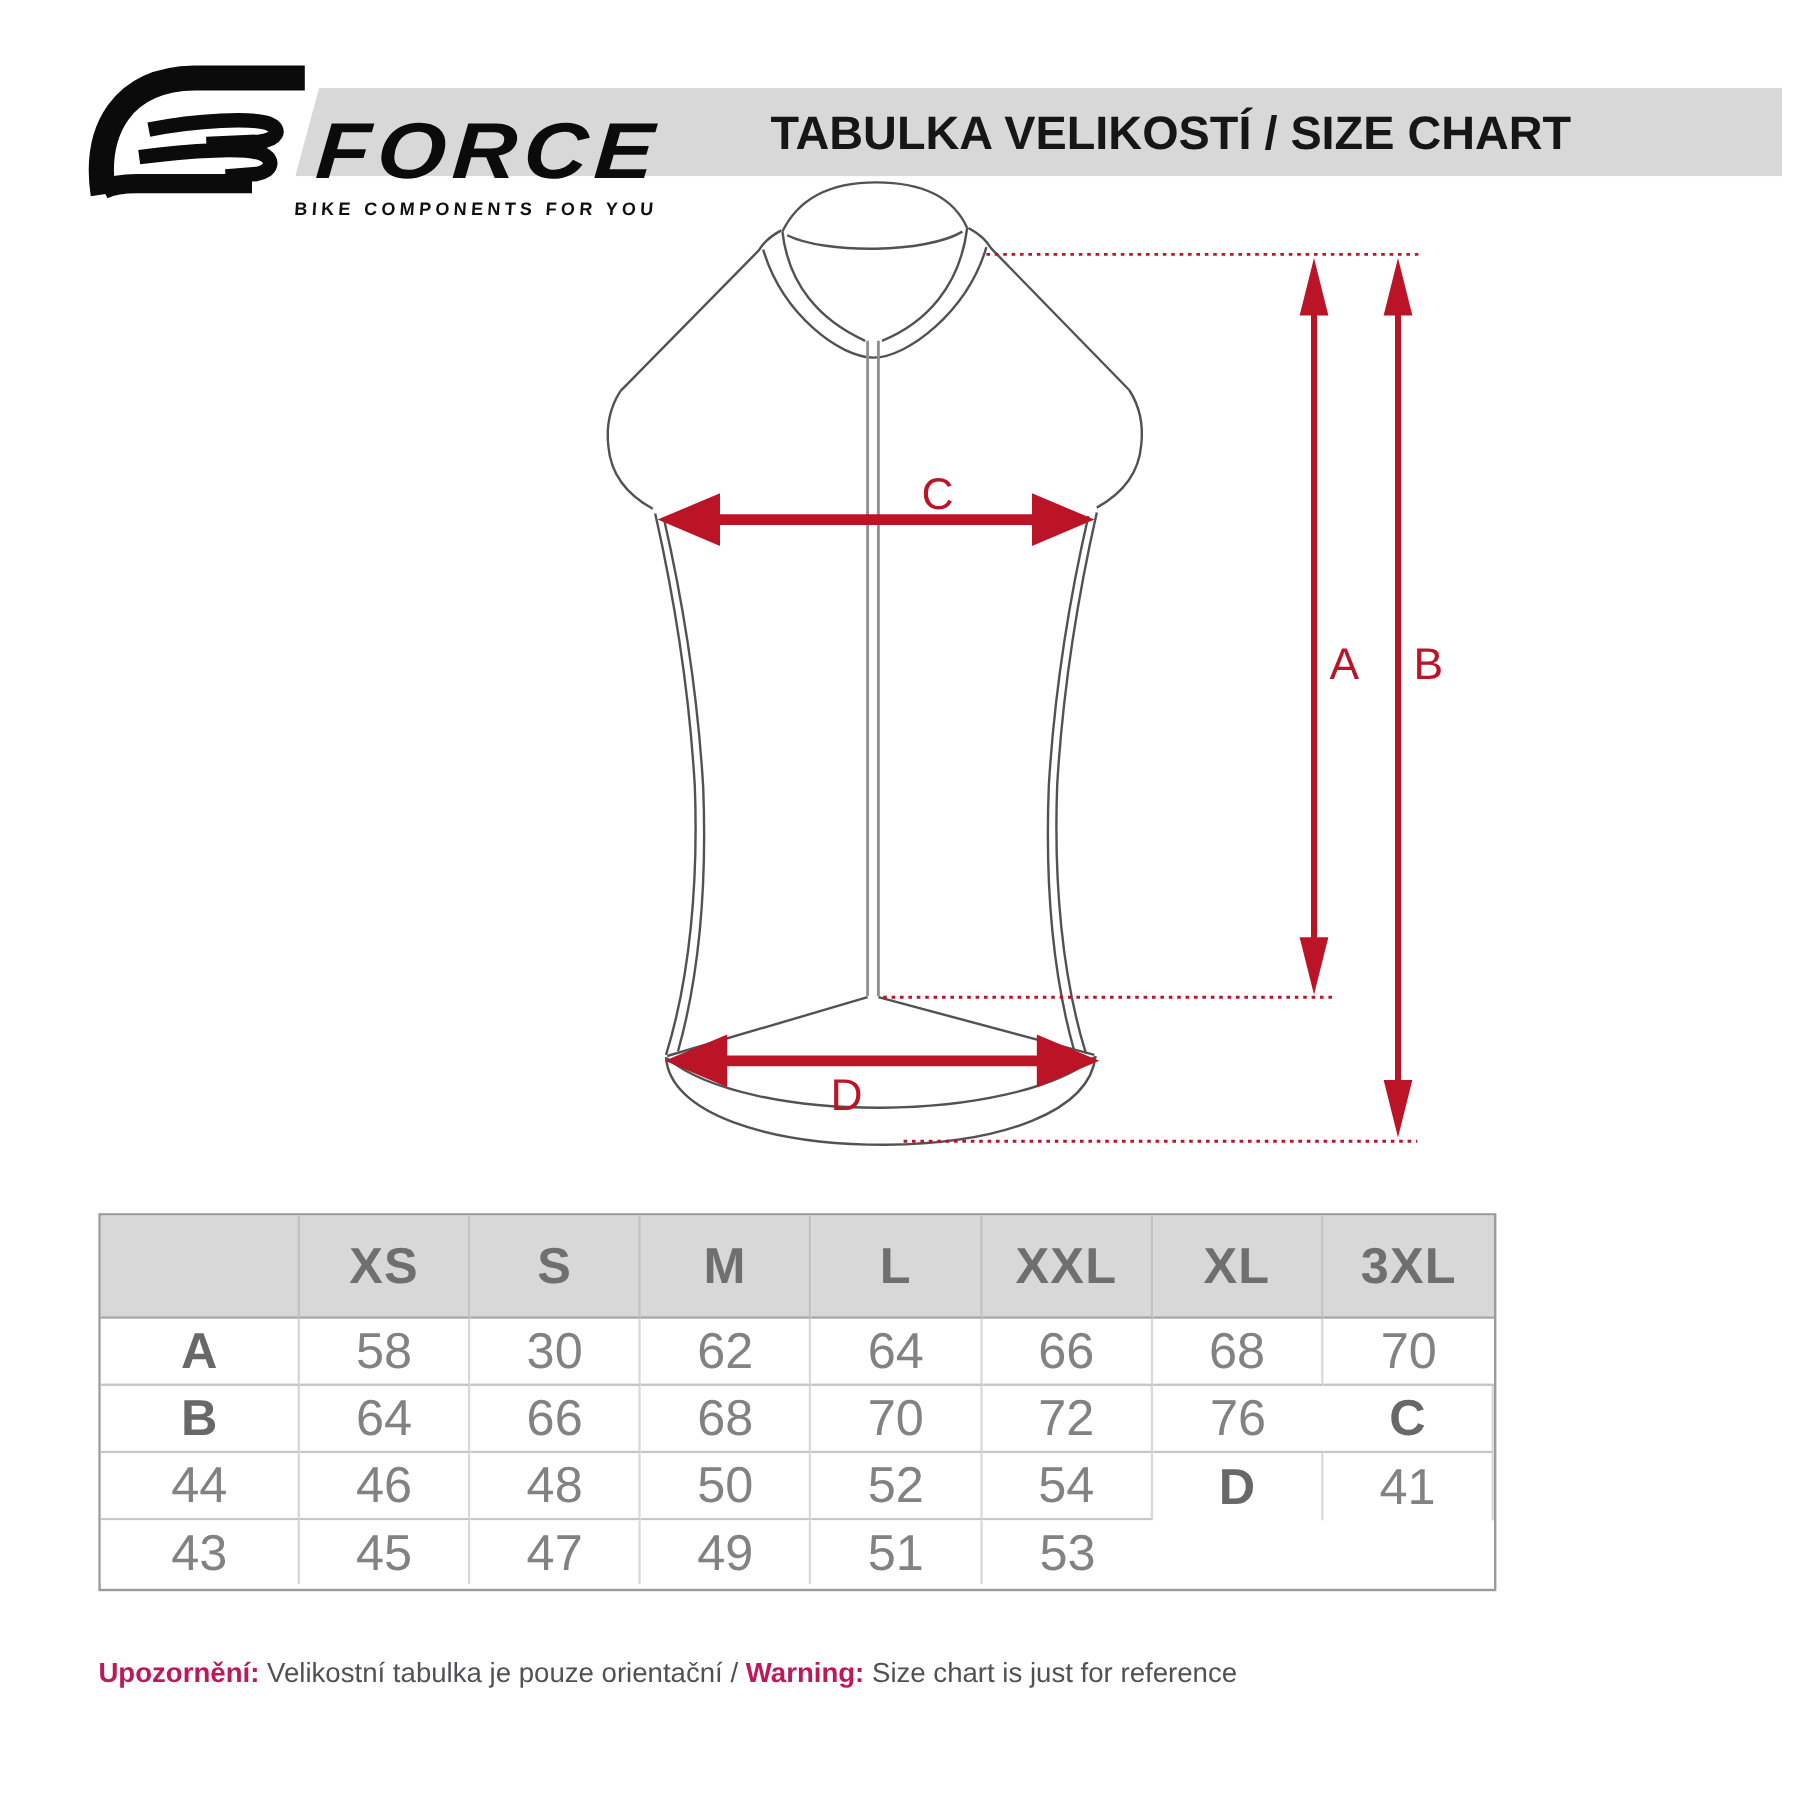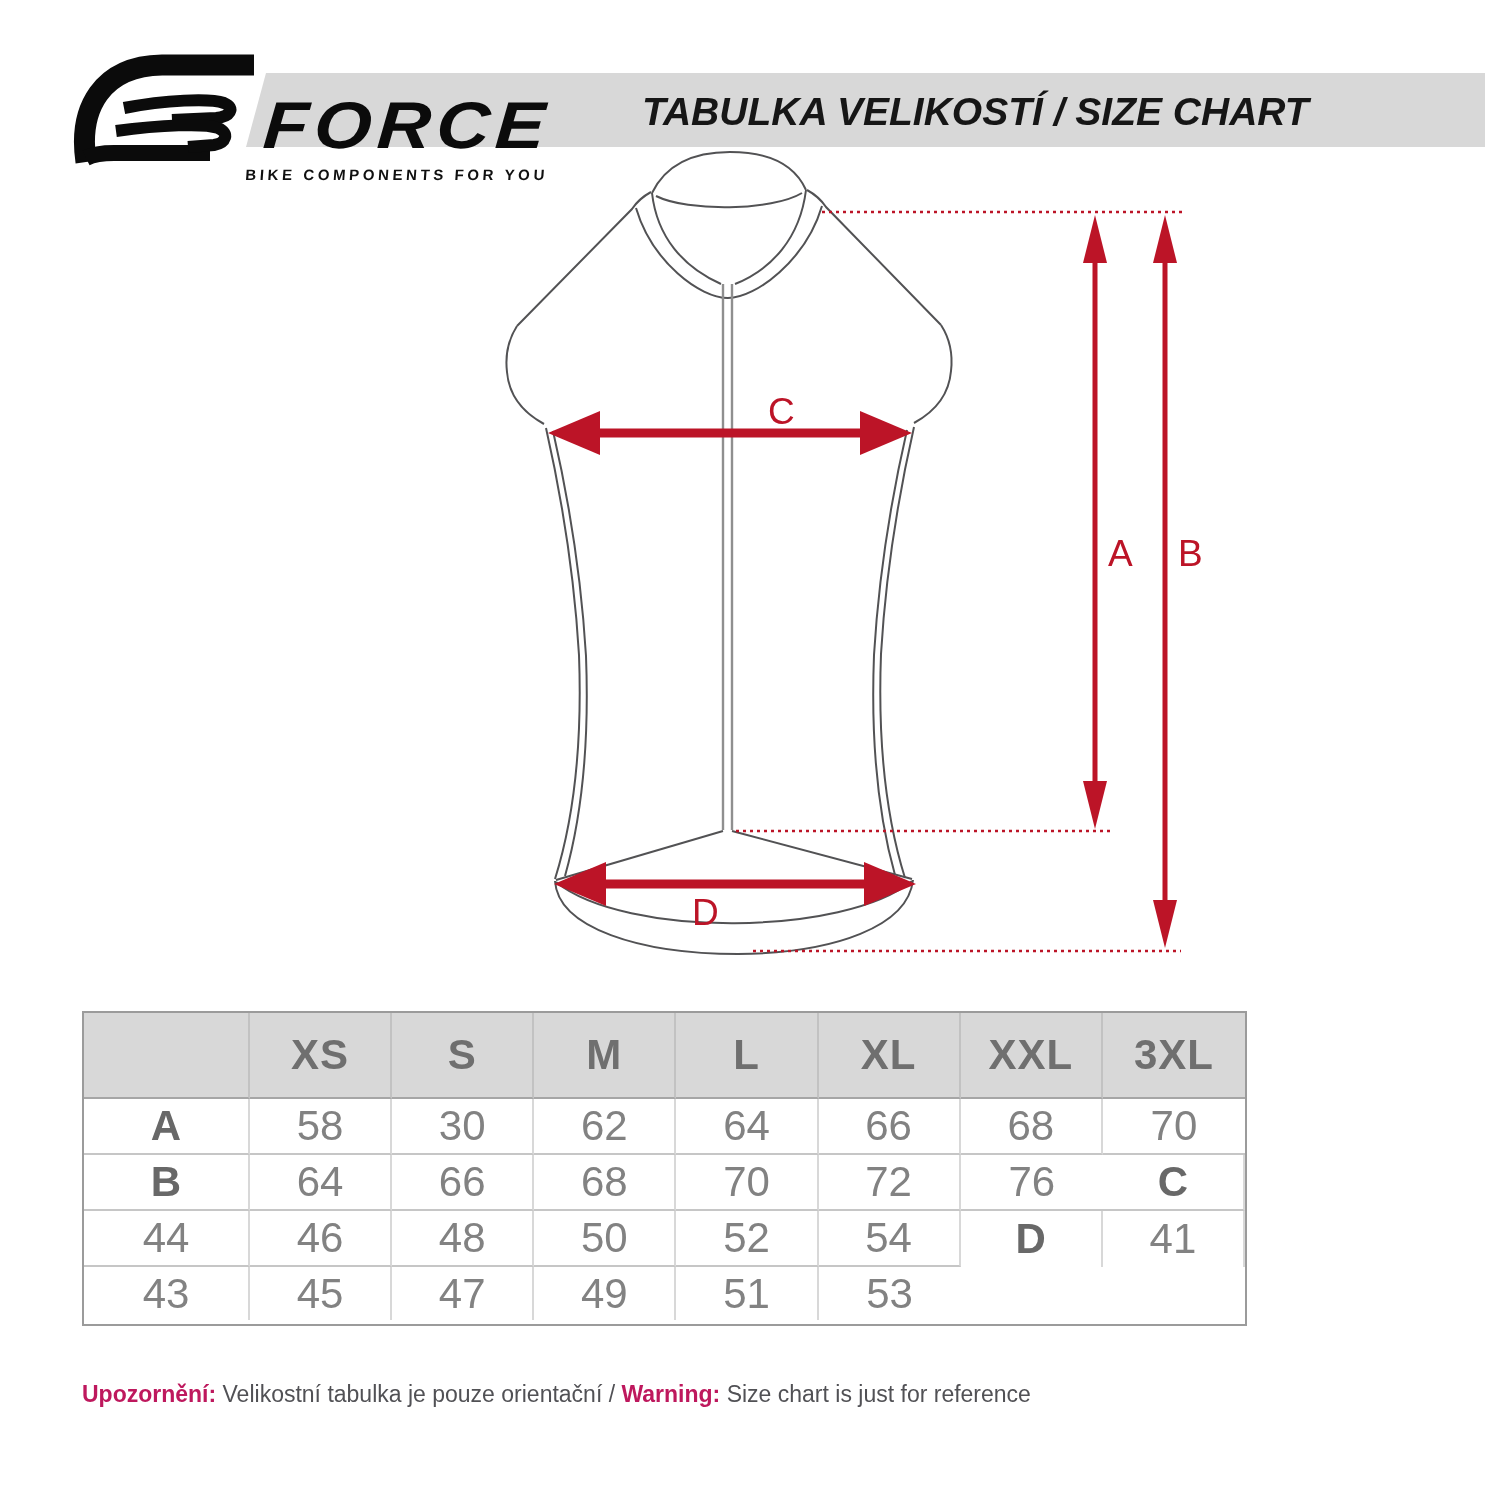--- a/index.html
+++ b/index.html
@@ -14,21 +14,21 @@
   .logo{position:absolute;left:70px;top:50px;width:500px;height:145px;}
   .emblem{position:absolute;left:0;top:0;}
   .wordmark{position:absolute;left:196px;top:42px;font-size:66px;line-height:66px;font-weight:700;
             font-style:italic;color:#0b0b0b;letter-spacing:5px;
             transform:skewX(-4deg) scaleX(1.12);transform-origin:left top;white-space:nowrap;}
   .tagline{position:absolute;left:176px;top:116px;font-size:15px;font-weight:700;color:#101010;
            letter-spacing:3.6px;transform:skewX(-4deg);transform-origin:left top;white-space:nowrap;}
 
   
   .title{position:absolute;left:642px;top:90px;font-size:39px;line-height:44px;font-weight:700;
-         font-style:italic;color:#161616;white-space:nowrap;}
+         color:#161616;white-space:nowrap;}
 
   
   .diagram{position:absolute;left:0;top:0;}
   .garment path, .garment line{fill:none;stroke:#525254;stroke-width:2;}
   .zip{stroke:#8f8f8f !important;stroke-width:2.4 !important;}
   .m-solid{fill:none;stroke-width:5;}
   .m-thick{fill:none;stroke-width:9;}
   .m-dot{fill:none;stroke-width:2.4;stroke-dasharray:3 4;}
   .m-label{font-family:"Liberation Sans",sans-serif;font-size:37px;}
 
@@ -130,22 +130,22 @@
     </g>
   </svg>
 
   <div class="size-table">
 
     <div class="cell h"></div>
     <div class="cell h">XS</div>
     <div class="cell h">S</div>
     <div class="cell h">M</div>
     <div class="cell h">L</div>
+    <div class="cell h">XXL</div>
     <div class="cell h">XL</div>
-    <div class="cell h">XXL</div>
     <div class="cell h lc">3XL</div>
 
     <div class="cell rl">A</div>
     <div class="cell v">58</div>
     <div class="cell v">30</div>
     <div class="cell v">62</div>
     <div class="cell v">64</div>
     <div class="cell v">66</div>
     <div class="cell v">68</div>
     <div class="cell v lc">70</div>

